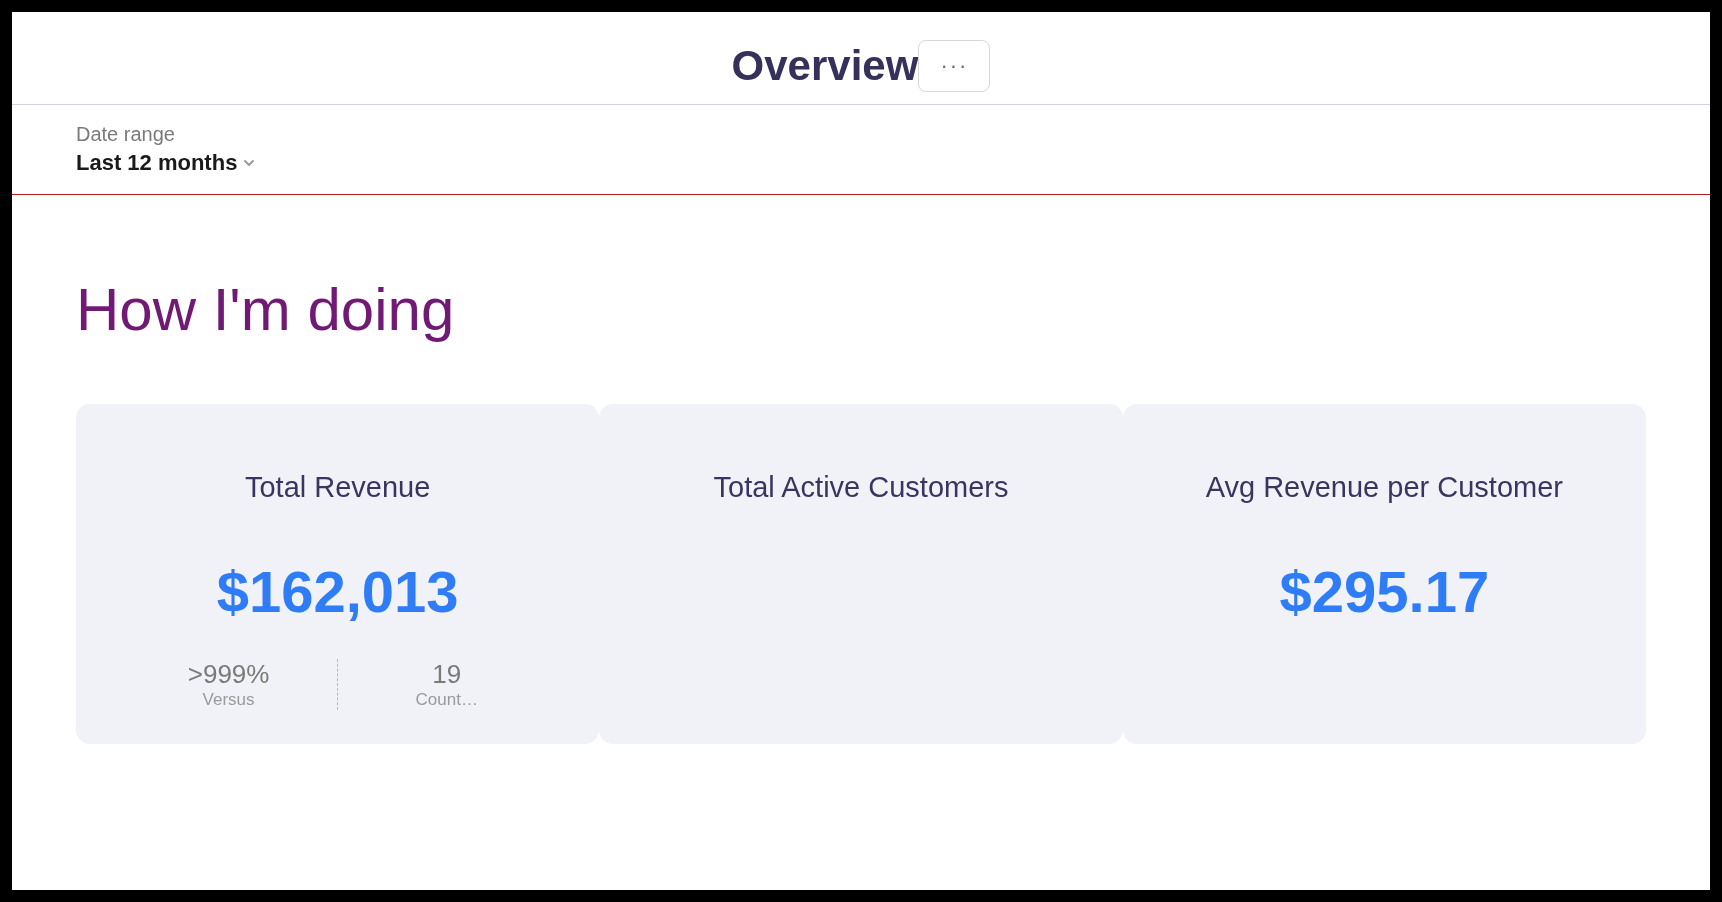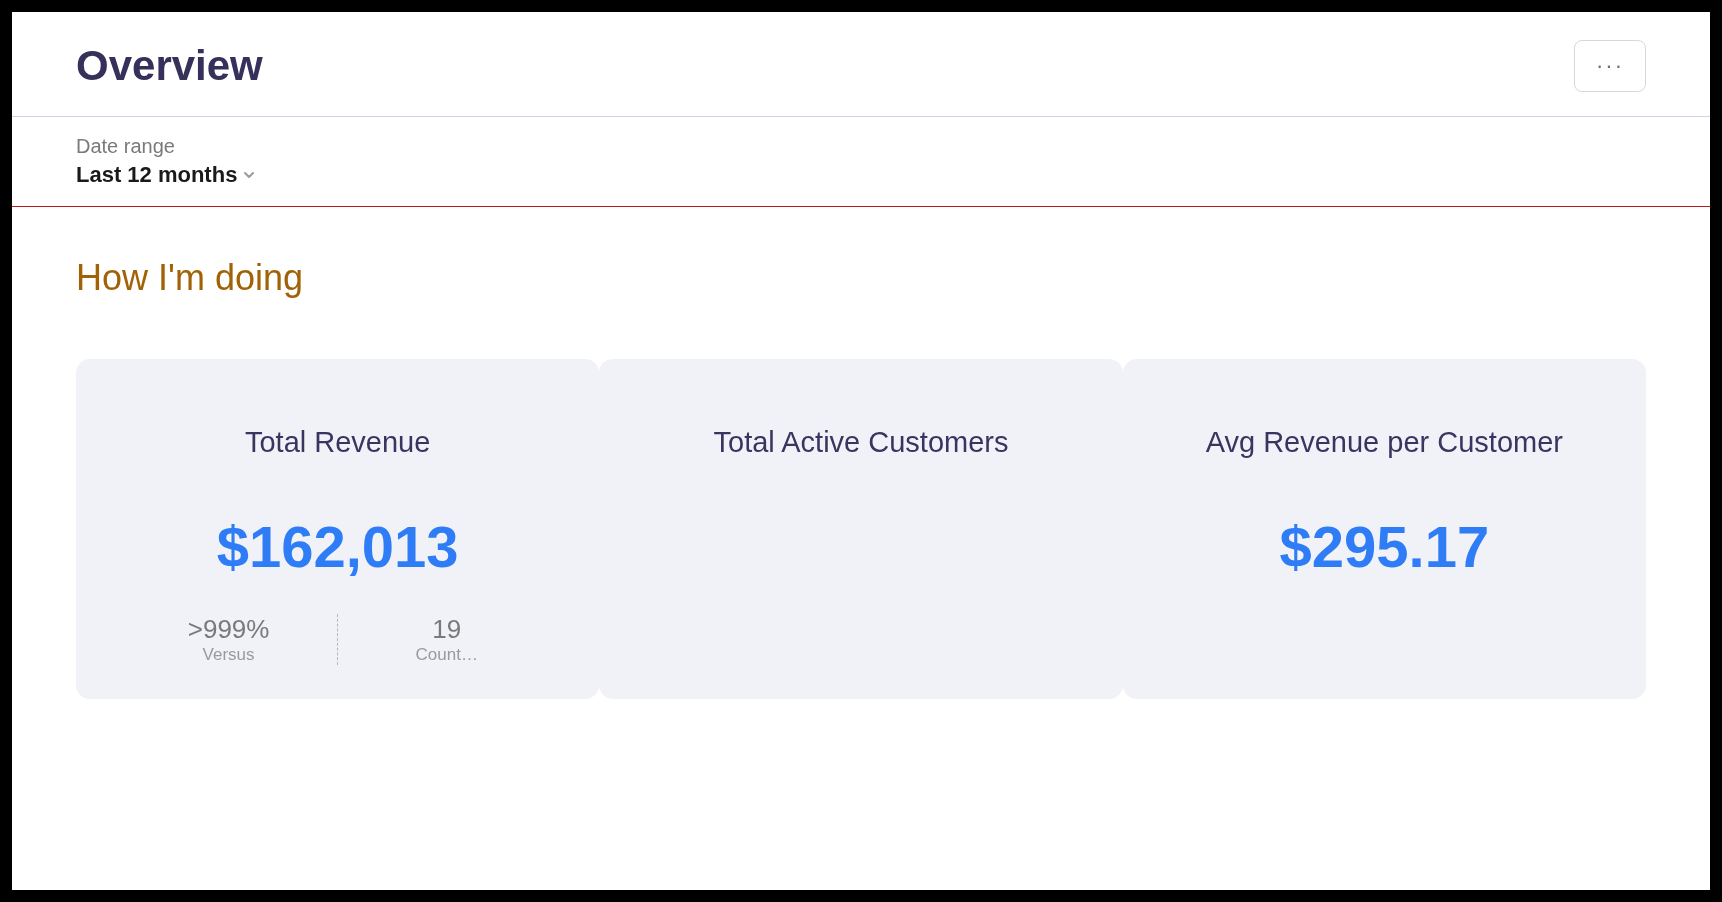--- a/index.html
+++ b/index.html
@@ -14,23 +14,23 @@
       height: 902px;
       border: 12px solid #000000;
       padding: 0;
     }
     .container {
       padding: 0;
       height: 100%;
     }
     .header {
       display: flex;
-      justify-content: space-between;
-      align-items: center;
-      padding: 28px 64px 24px 64px;
+      justify-content: center;
+      align-items: center;
+      padding: 28px 64px 12px 64px;
       border-bottom: 1px solid #d4d0e8;
     }
     .page-title {
       font-size: 42px;
       font-weight: 700;
       color: #35315a;
     }
     .more-btn {
       width: 72px;
       height: 52px;
@@ -69,24 +69,25 @@
     }
     .chevron svg {
       width: 16px;
       height: 16px;
       display: block;
     }
     .section {
       padding: 50px 64px 0 64px;
     }
     .section-title {
-      font-size: 36px;
+      font-size: 60px;
       font-weight: 500;
-      color: #a16207;
+      color: #701a75;
       margin-bottom: 60px;
+      margin-top: 30px;
     }
     .cards {
       display: flex;
     }
     .card {
       flex: 1;
       background: #f1f2f8;
       border-radius: 14px;
       padding: 40px 24px 30px 24px;
       min-height: 340px;

